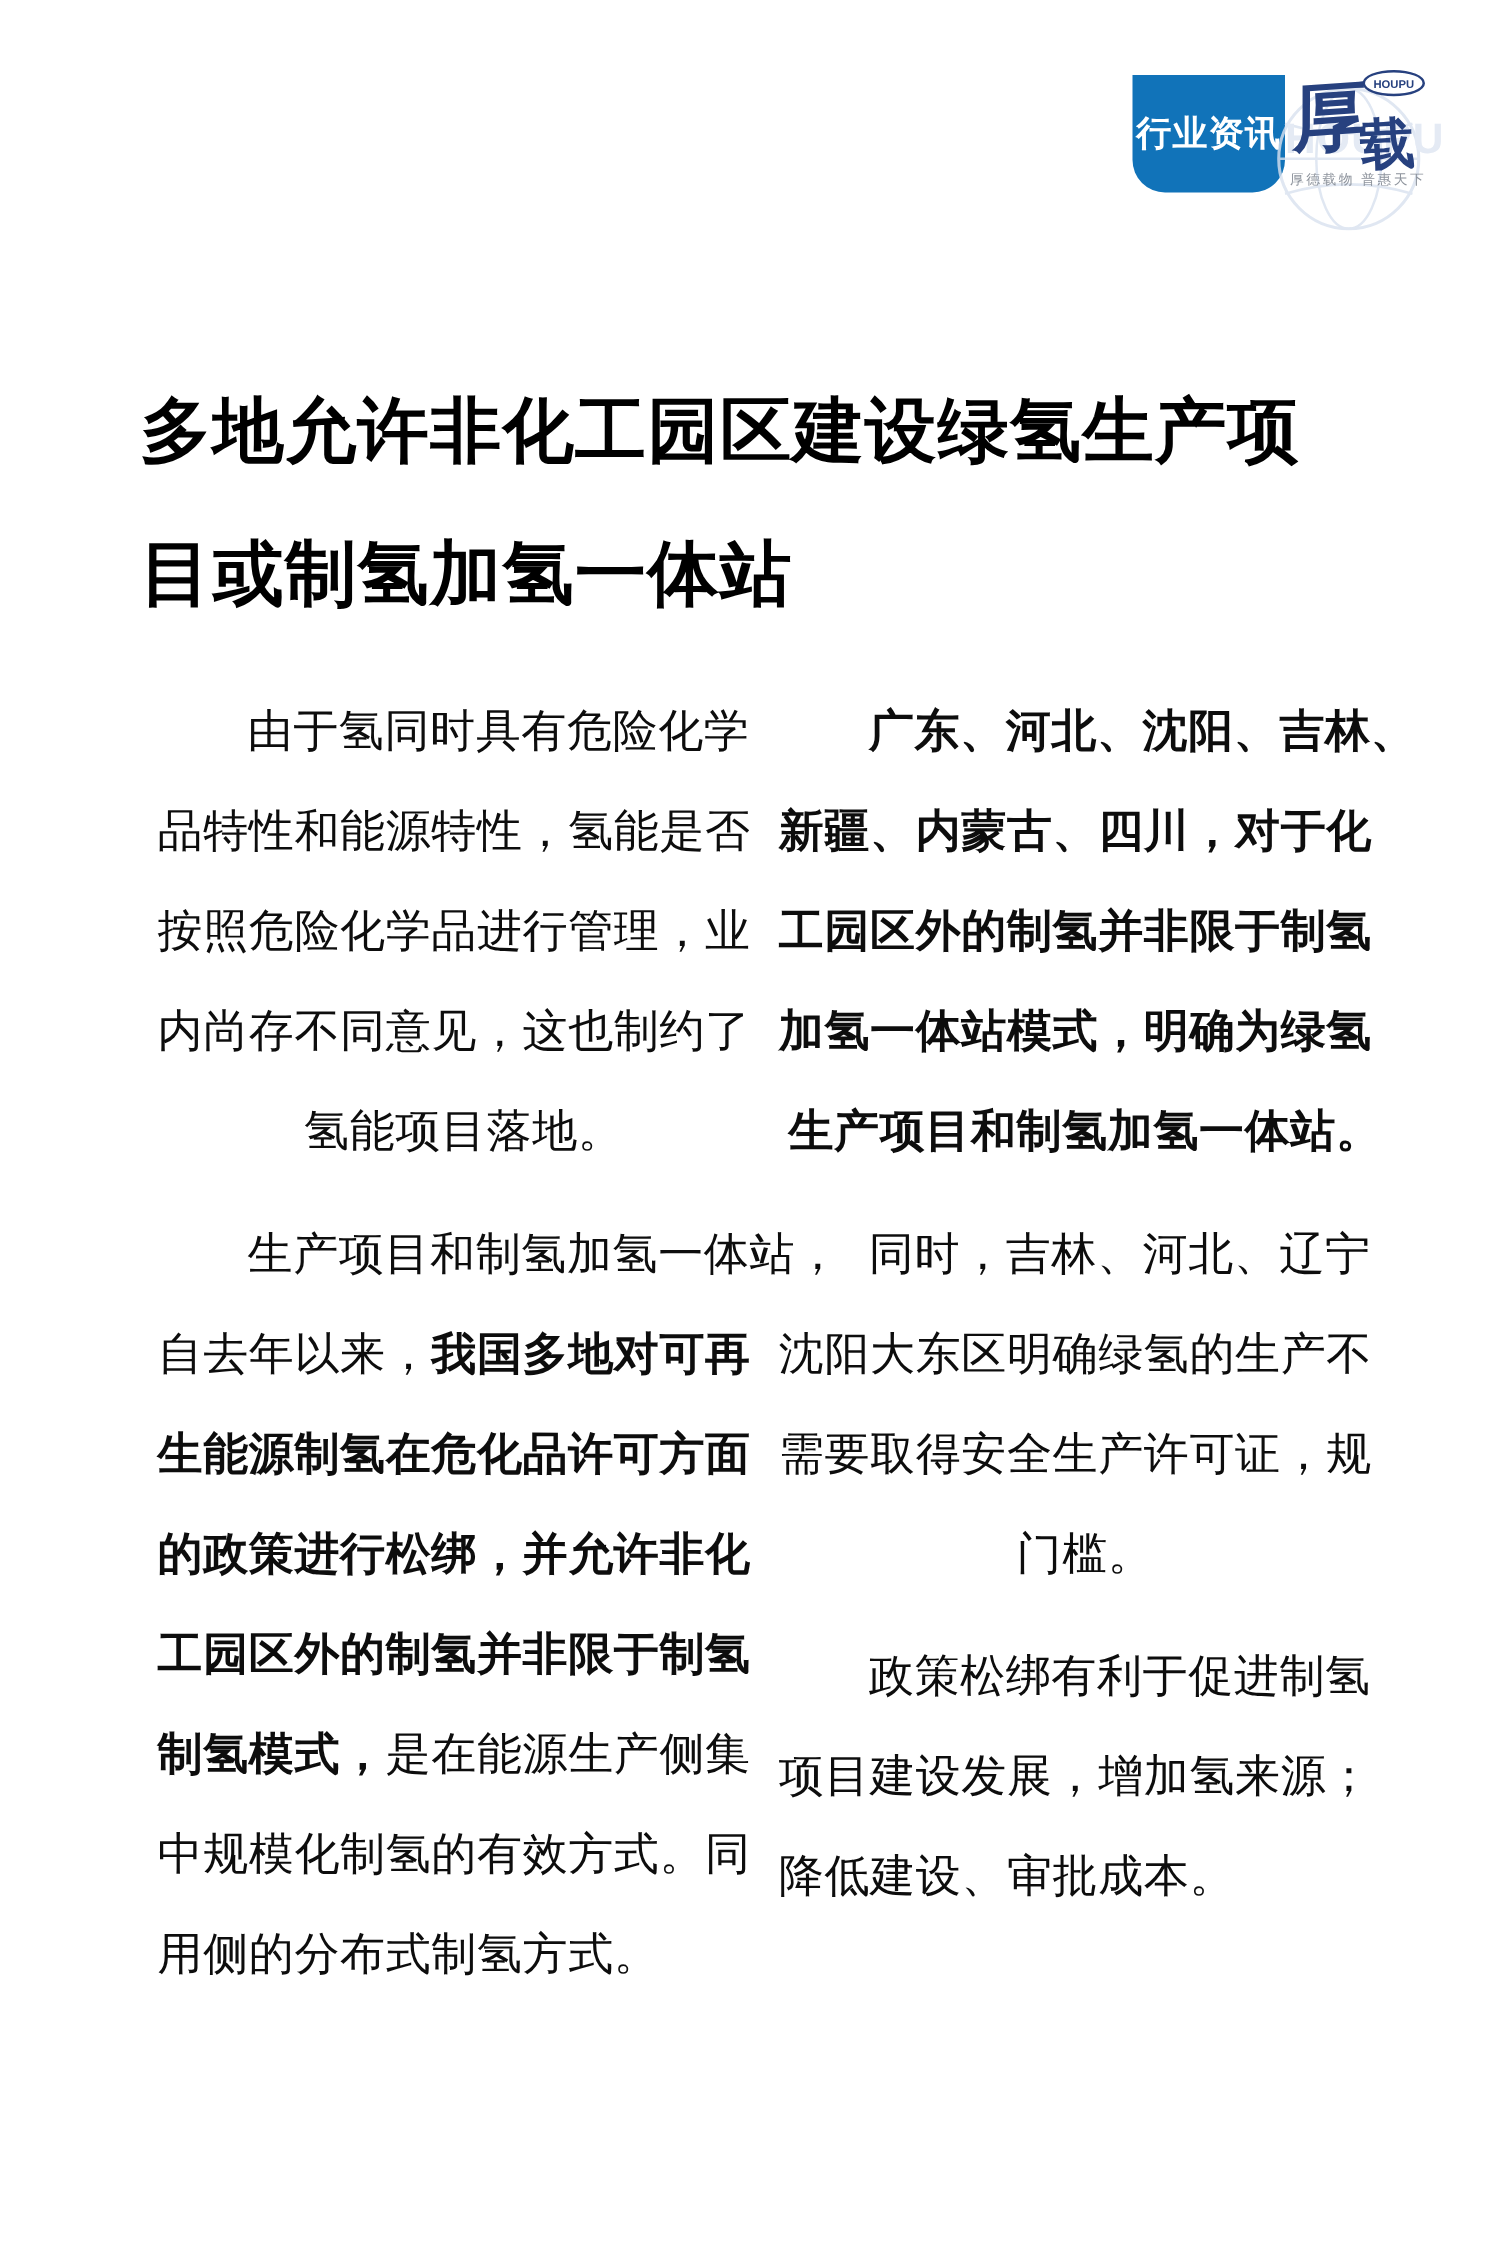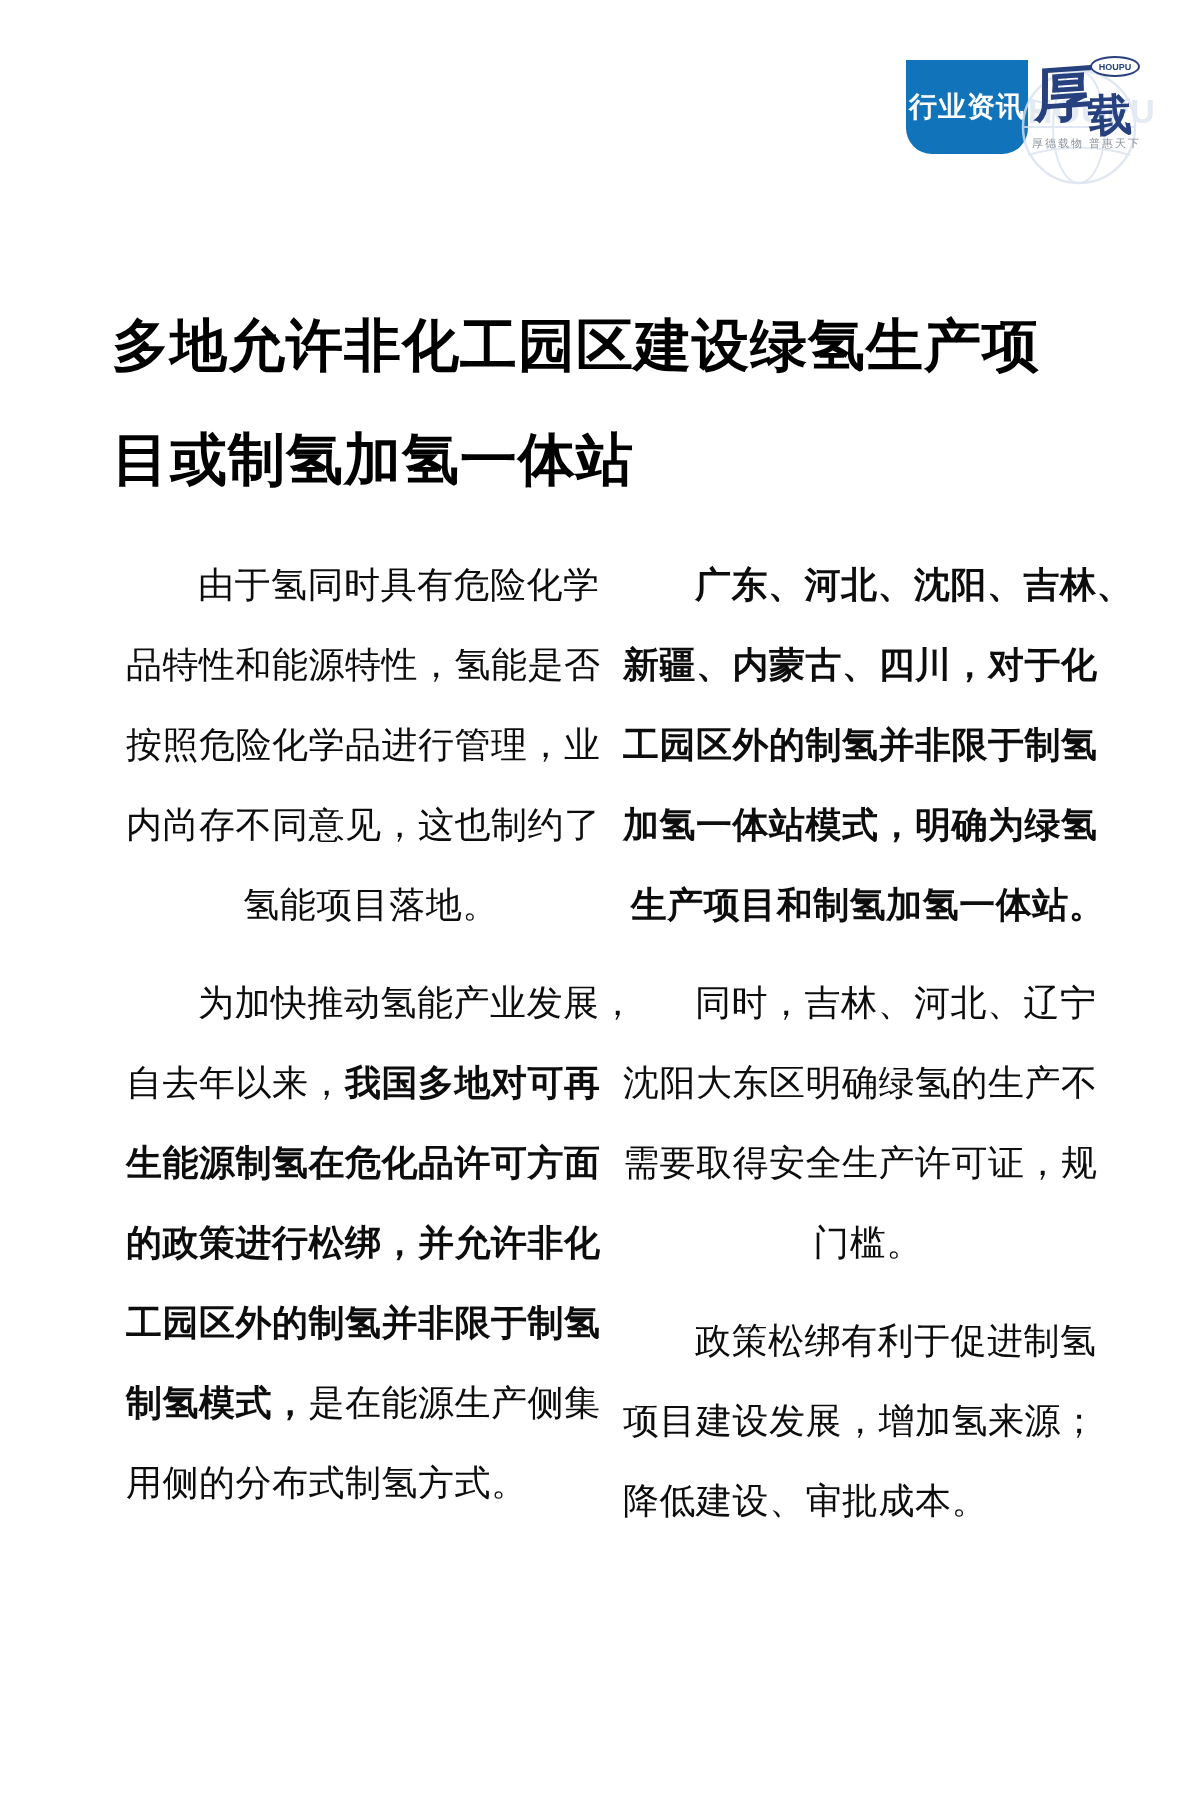--- a/index.html
+++ b/index.html
@@ -131,26 +131,27 @@
     <div>目或制氢加氢一体站</div>
   </h1>
 
   <div class="columns">
     <div class="col col-left" id="col-left">
         <div class="line indent"><span class="seg">由于氢同时具有危险化学</span></div>
         <div class="line"><span class="seg">品特性和能源特性，氢能是否</span></div>
         <div class="line"><span class="seg">按照危险化学品进行管理，业</span></div>
         <div class="line"><span class="seg">内尚存不同意见，这也制约了</span></div>
         <div class="line para-end"><span class="seg">氢能项目落地。</span></div>
-        <div class="line indent"><span class="seg">为加快推动氢能产业发展，</span></div>
+        <div class="line indent"><span class="seg">生产项目和制氢加氢一体站，</span></div>
         <div class="line"><span class="seg">自去年以来，</span><span class="seg bold">我国多地对可再</span></div>
         <div class="line"><span class="seg bold">生能源制氢在危化品许可方面</span></div>
         <div class="line"><span class="seg bold">的政策进行松绑，并允许非化</span></div>
         <div class="line"><span class="seg bold">工园区外的制氢并非限于制氢</span></div>
         <div class="line"><span class="seg bold">制氢模式，</span><span class="seg">是在能源生产侧集</span></div>
+        <div class="line"><span class="seg">中规模化制氢的有效方式。同</span></div>
         <div class="line"><span class="seg">用侧的分布式制氢方式。</span></div>
       </div>
     <div class="col col-right" id="col-right">
         <div class="line indent"><span class="seg bold">广东、河北、沈阳、吉林、</span></div>
         <div class="line"><span class="seg bold">新疆、内蒙古、四川，对于化</span></div>
         <div class="line"><span class="seg bold">工园区外的制氢并非限于制氢</span></div>
         <div class="line"><span class="seg bold">加氢一体站模式，明确为绿氢</span></div>
         <div class="line para-end"><span class="seg bold">生产项目和制氢加氢一体站。</span></div>
         <div class="line indent"><span class="seg">同时，吉林、河北、辽宁</span></div>
         <div class="line"><span class="seg">沈阳大东区明确绿氢的生产不</span></div>

